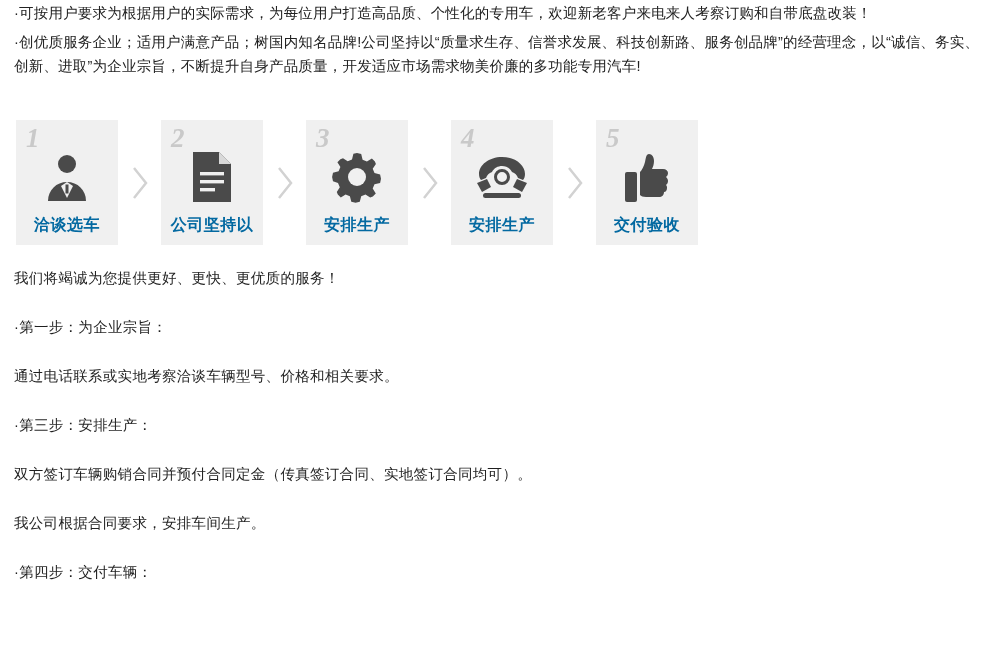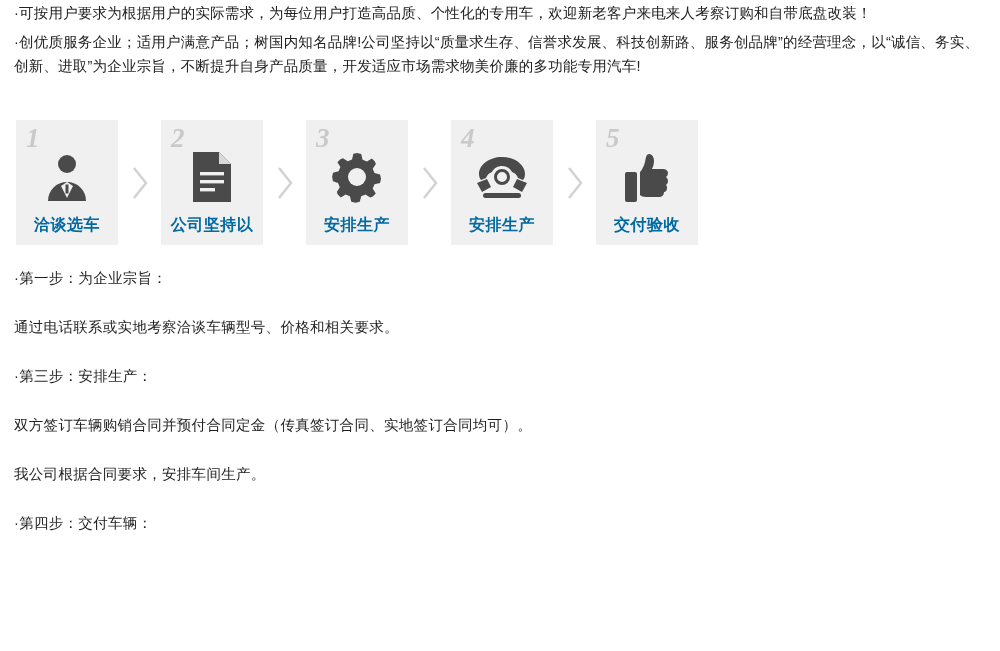--- a/index.html
+++ b/index.html
@@ -199,20 +199,21 @@
           <path d="M18 22c2-2 4-6 5-10 1-4 1-8 4-8s5 3 5 7c0 3-1 6-2 8h11c3 0 5 2 5 4s-1 3-2 4c1 1 2 2 2 4s-1 3-2 4c1 1 1 2 1 3 0 2-1 4-3 4 0 3-2 5-5 5H24c-3 0-5-1-6-2z"></path>
           <rect x="3" y="22" width="12" height="30" rx="2"></rect>
         </svg>
       </div>
       <div class="caption">交付验收</div>
     </div>
 
   </div>
 
   <div class="body-text">
+    <p>我们将竭诚为您提供更好、更快、更优质的服务！</p>
     <p>·第一步：为企业宗旨：</p>
     <p>通过电话联系或实地考察洽谈车辆型号、价格和相关要求。</p>
     <p>·第三步：安排生产：</p>
     <p>双方签订车辆购销合同并预付合同定金（传真签订合同、实地签订合同均可）。</p>
     <p>我公司根据合同要求，安排车间生产。</p>
     <p>·第四步：交付车辆：</p>
 
   </div>
 
 </div>

